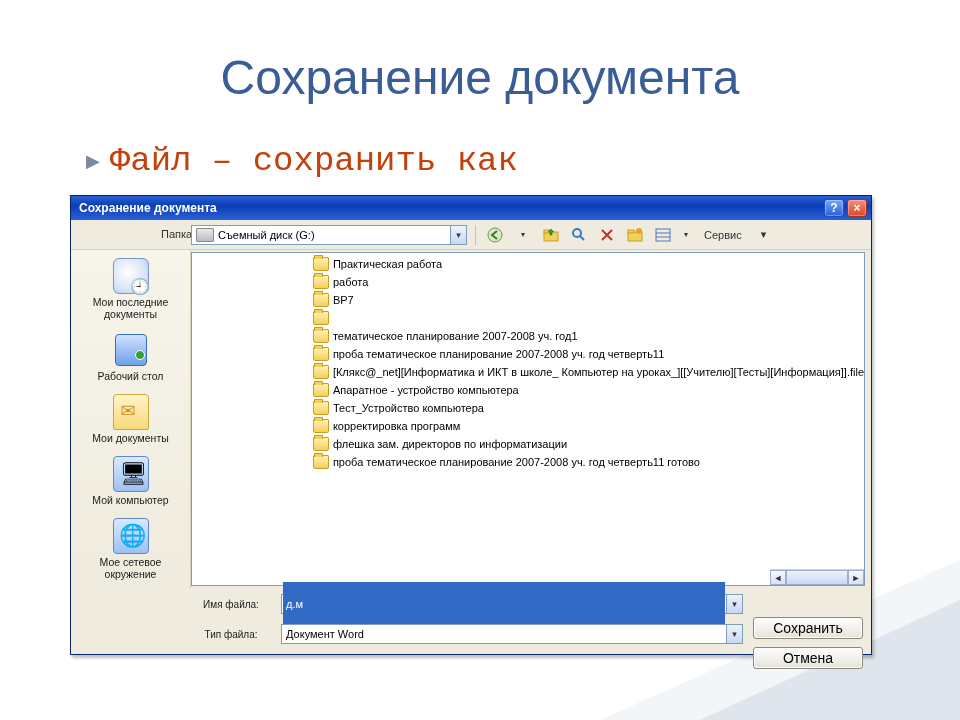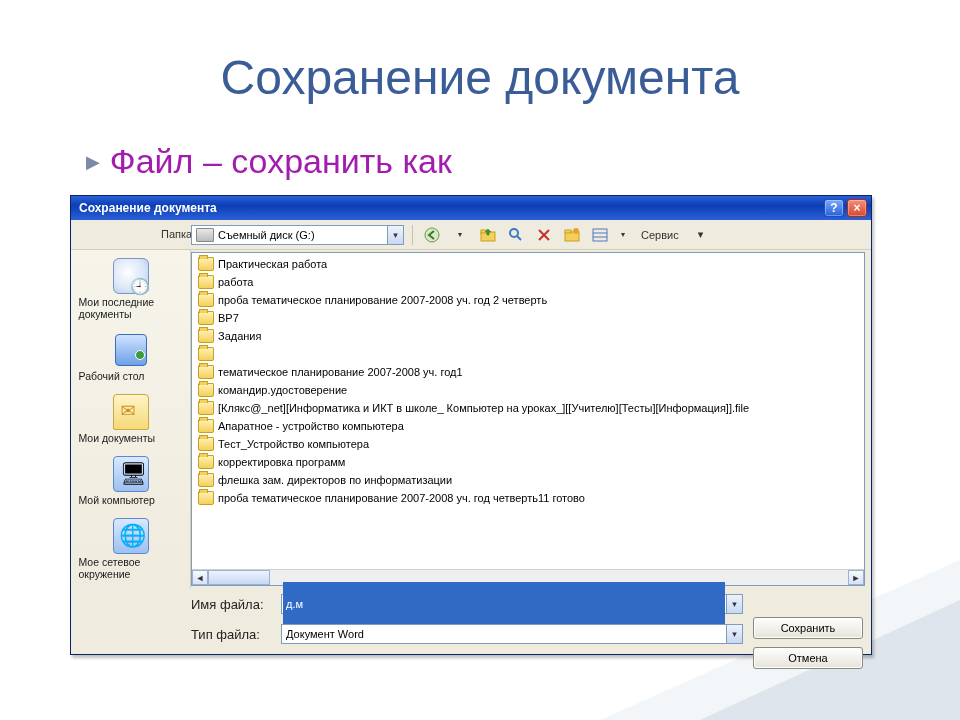--- a/index.html
+++ b/index.html
@@ -24,22 +24,22 @@
     font-family: "Segoe UI", Tahoma, sans-serif;
   }
   .bullet-row {
     position: absolute;
     top: 142px; left: 86px;
     display: flex; align-items: center;
     gap: 10px;
   }
   .bullet-row .tri { font-size: 18px; color: #7a8aa3; }
   .bullet-row .txt {
-    font-size: 34px; color: #a21caf;
-    font-family: Liberation Sans, sans-serif;
+    font-size: 34px; color: #c2410c;
+    font-family: Liberation Mono, monospace;
   }
   .decor-tri {
     position:absolute;
     bottom:0; right:0;
     width:0;height:0;
     border-right:260px solid rgba(160,180,200,.25);
     border-top:120px solid transparent;
   }
   .decor-tri2{
     position:absolute;bottom:0;right:0;
@@ -86,21 +86,21 @@
     background:#efebde;
   }
   .topbar .lbl-folder{
     position:absolute; left:90px; top:32px;
     font-size:11px;color:#333;
   }
   .combo {
     height: 20px;
     background: #fff; border: 1px solid #7f9db9;
     display: flex; align-items: center;
-    width: 213px;
+    width: 276px;
     position: relative;
   }
   .combo .drive-ico {
     width: 18px; height: 14px; margin: 0 4px;
     background: linear-gradient(#e8e8e8,#bcbcbc);
     border:1px solid #888; border-radius:1px;
   }
   .combo .ctxt { flex:1; font-size:11px; color:#000;}
   .combo .dd {
     width:16px;height:18px;
@@ -119,21 +119,21 @@
   .tb-tools { font-size:11px; color:#333; display:flex;align-items:center;gap:19px;padding:0 6px;}
   .midwrap{flex:1;display:flex;overflow:hidden;}
   .places {
     width: 120px;
     background: linear-gradient(#f7f4ea,#efebde);
     border-right:1px solid #d6cfb8;
     display:flex;flex-direction:column;align-items:center;
     padding-top:4px;gap:2px;overflow:hidden;
   }
   .place {
-    width:108px;text-align:left;
+    width:108px;text-align:center;
     padding:4px 2px 6px;border-radius:3px;
     cursor:default;
   }
   .place .pic {
     width:36px;height:36px;margin:0 auto 2px;
     position:relative;
   }
   .place .plabel{font-size:10.5px;color:#1a1a1a;line-height:12px;}
   .pic.recent::before{content:"";position:absolute;inset:0;background:radial-gradient(circle at 40% 40%,#fff,#d8e4f7 60%,#aac2e8);border:1px solid #7a96c8;border-radius:6px;}
   .pic.recent::after{content:"🕘";position:absolute;right:-2px;bottom:-2px;font-size:16px;}
@@ -143,20 +143,21 @@
   .pic.mydocs::after{content:"✉";position:absolute;left:8px;top:6px;font-size:18px;color:#c89028;}
   .pic.mycomp{background:linear-gradient(#d8e8ff,#9ec0f0);border:1px solid #6088c8;border-radius:4px;}
   .pic.mycomp::after{content:"🖥";position:absolute;left:6px;top:4px;font-size:22px;}
   .pic.network{background:linear-gradient(#d8e8ff,#9ec0f0);border:1px solid #6088c8;border-radius:4px;}
   .pic.network::after{content:"🌐";position:absolute;left:6px;top:4px;font-size:22px;}
   .listpane{
     flex:1;background:#fff;border:1px solid #7f9db9;
     margin:2px 6px 2px 0;
     display:flex;flex-direction:column;
     overflow:hidden;
+    align-items:flex-end;
   }
   .filelist{flex:1;overflow:hidden;padding:2px 0;}
   .filerow{
     display:flex;align-items:center;gap:4px;
     height:18px;padding-left:6px;font-size:11px;color:#000;
     white-space:nowrap;
   }
   .fico{
     width:16px;height:14px;
     background:linear-gradient(#fff2b8,#f4cf5a);
@@ -171,32 +172,32 @@
   .hscroll .arr{width:16px;background:linear-gradient(#f7f9fc,#d8e2f2);border:1px solid #9ab0d4;display:flex;align-items:center;justify-content:center;font-size:9px;color:#334;}
   .hscroll .thumb{width:62px;background:linear-gradient(#eef3fb,#c7d8f3);border:1px solid #9ab0d4;margin:0;}
   .hscroll .track{flex:1;background:#efefef;}
   .bottom{
     padding:4px 8px 8px 120px;
     display:grid;grid-template-columns:80px 1fr 110px;grid-template-rows:24px 24px;
     gap:6px 10px;align-items:center;
     position:relative;
     background:#efebde;
   }
-  .bottom .blabel{font-size:13px;text-align:left;color:#222;}
+  .bottom .blabel{font-size:10px;text-align:center;color:#222;}
   .bcombo{
     height:20px;background:#fff;border:1px solid #7f9db9;
     display:flex;align-items:center;position:relative;
   }
   .bcombo .btxt{flex:1;padding:0 4px;font-size:11px;}
   .bcombo .btxt.sel{background:#316ac5;color:#fff;margin:1px;padding:16px 3px;}
   .bcombo .dd{width:16px;height:18px;background:linear-gradient(#eef3fb,#c7d8f3);border-left:1px solid #7f9db9;display:flex;align-items:center;justify-content:center;font-size:9px;color:#334;}
   .btn{
     height:22px;background:linear-gradient(#fefefe,#e6e3d8);
     border:1px solid #8a8a7a;border-radius:3px;
-    font-size:11px;color:#000;
+    font-size:14px;color:#000;
     display:flex;align-items:center;justify-content:center;
     box-shadow:inset 0 0 0 1px #fff;
     margin-top:48px;
   }
 </style>
 </head>
 <body>
 
 <div class="slide">
   <div class="slide-title">Сохранение документа</div>
@@ -310,40 +311,32 @@
               <div class="filerow">
                 <div class="fico"></div>
                 <span>Практическая работа</span>
               </div>
               <div class="filerow">
                 <div class="fico"></div>
                 <span>работа</span>
               </div>
               <div class="filerow">
                 <div class="fico"></div>
-                <span>проба тематическое планирование 2007-2008 уч. год 2 четверть</span>
-              </div>
-              <div class="filerow">
-                <div class="fico"></div>
                 <span>ВР7</span>
               </div>
               <div class="filerow">
                 <div class="fico"></div>
-                <span>Задания</span>
-              </div>
-              <div class="filerow">
-                <div class="fico"></div>
               </div>
               <div class="filerow">
                 <div class="fico"></div>
                 <span>тематическое планирование 2007-2008 уч. год1</span>
               </div>
               <div class="filerow">
                 <div class="fico"></div>
-                <span>командир.удостоверение</span>
+                <span>проба тематическое планирование 2007-2008 уч. год четверть11</span>
               </div>
               <div class="filerow">
                 <div class="fico"></div>
                 <span>[Клякс@_net][Информатика и ИКТ в школе_ Компьютер на уроках_][[Учителю][Тесты][Информация]].file</span>
               </div>
               <div class="filerow">
                 <div class="fico"></div>
                 <span>Апаратное - устройство компьютера</span>
               </div>
               <div class="filerow">

